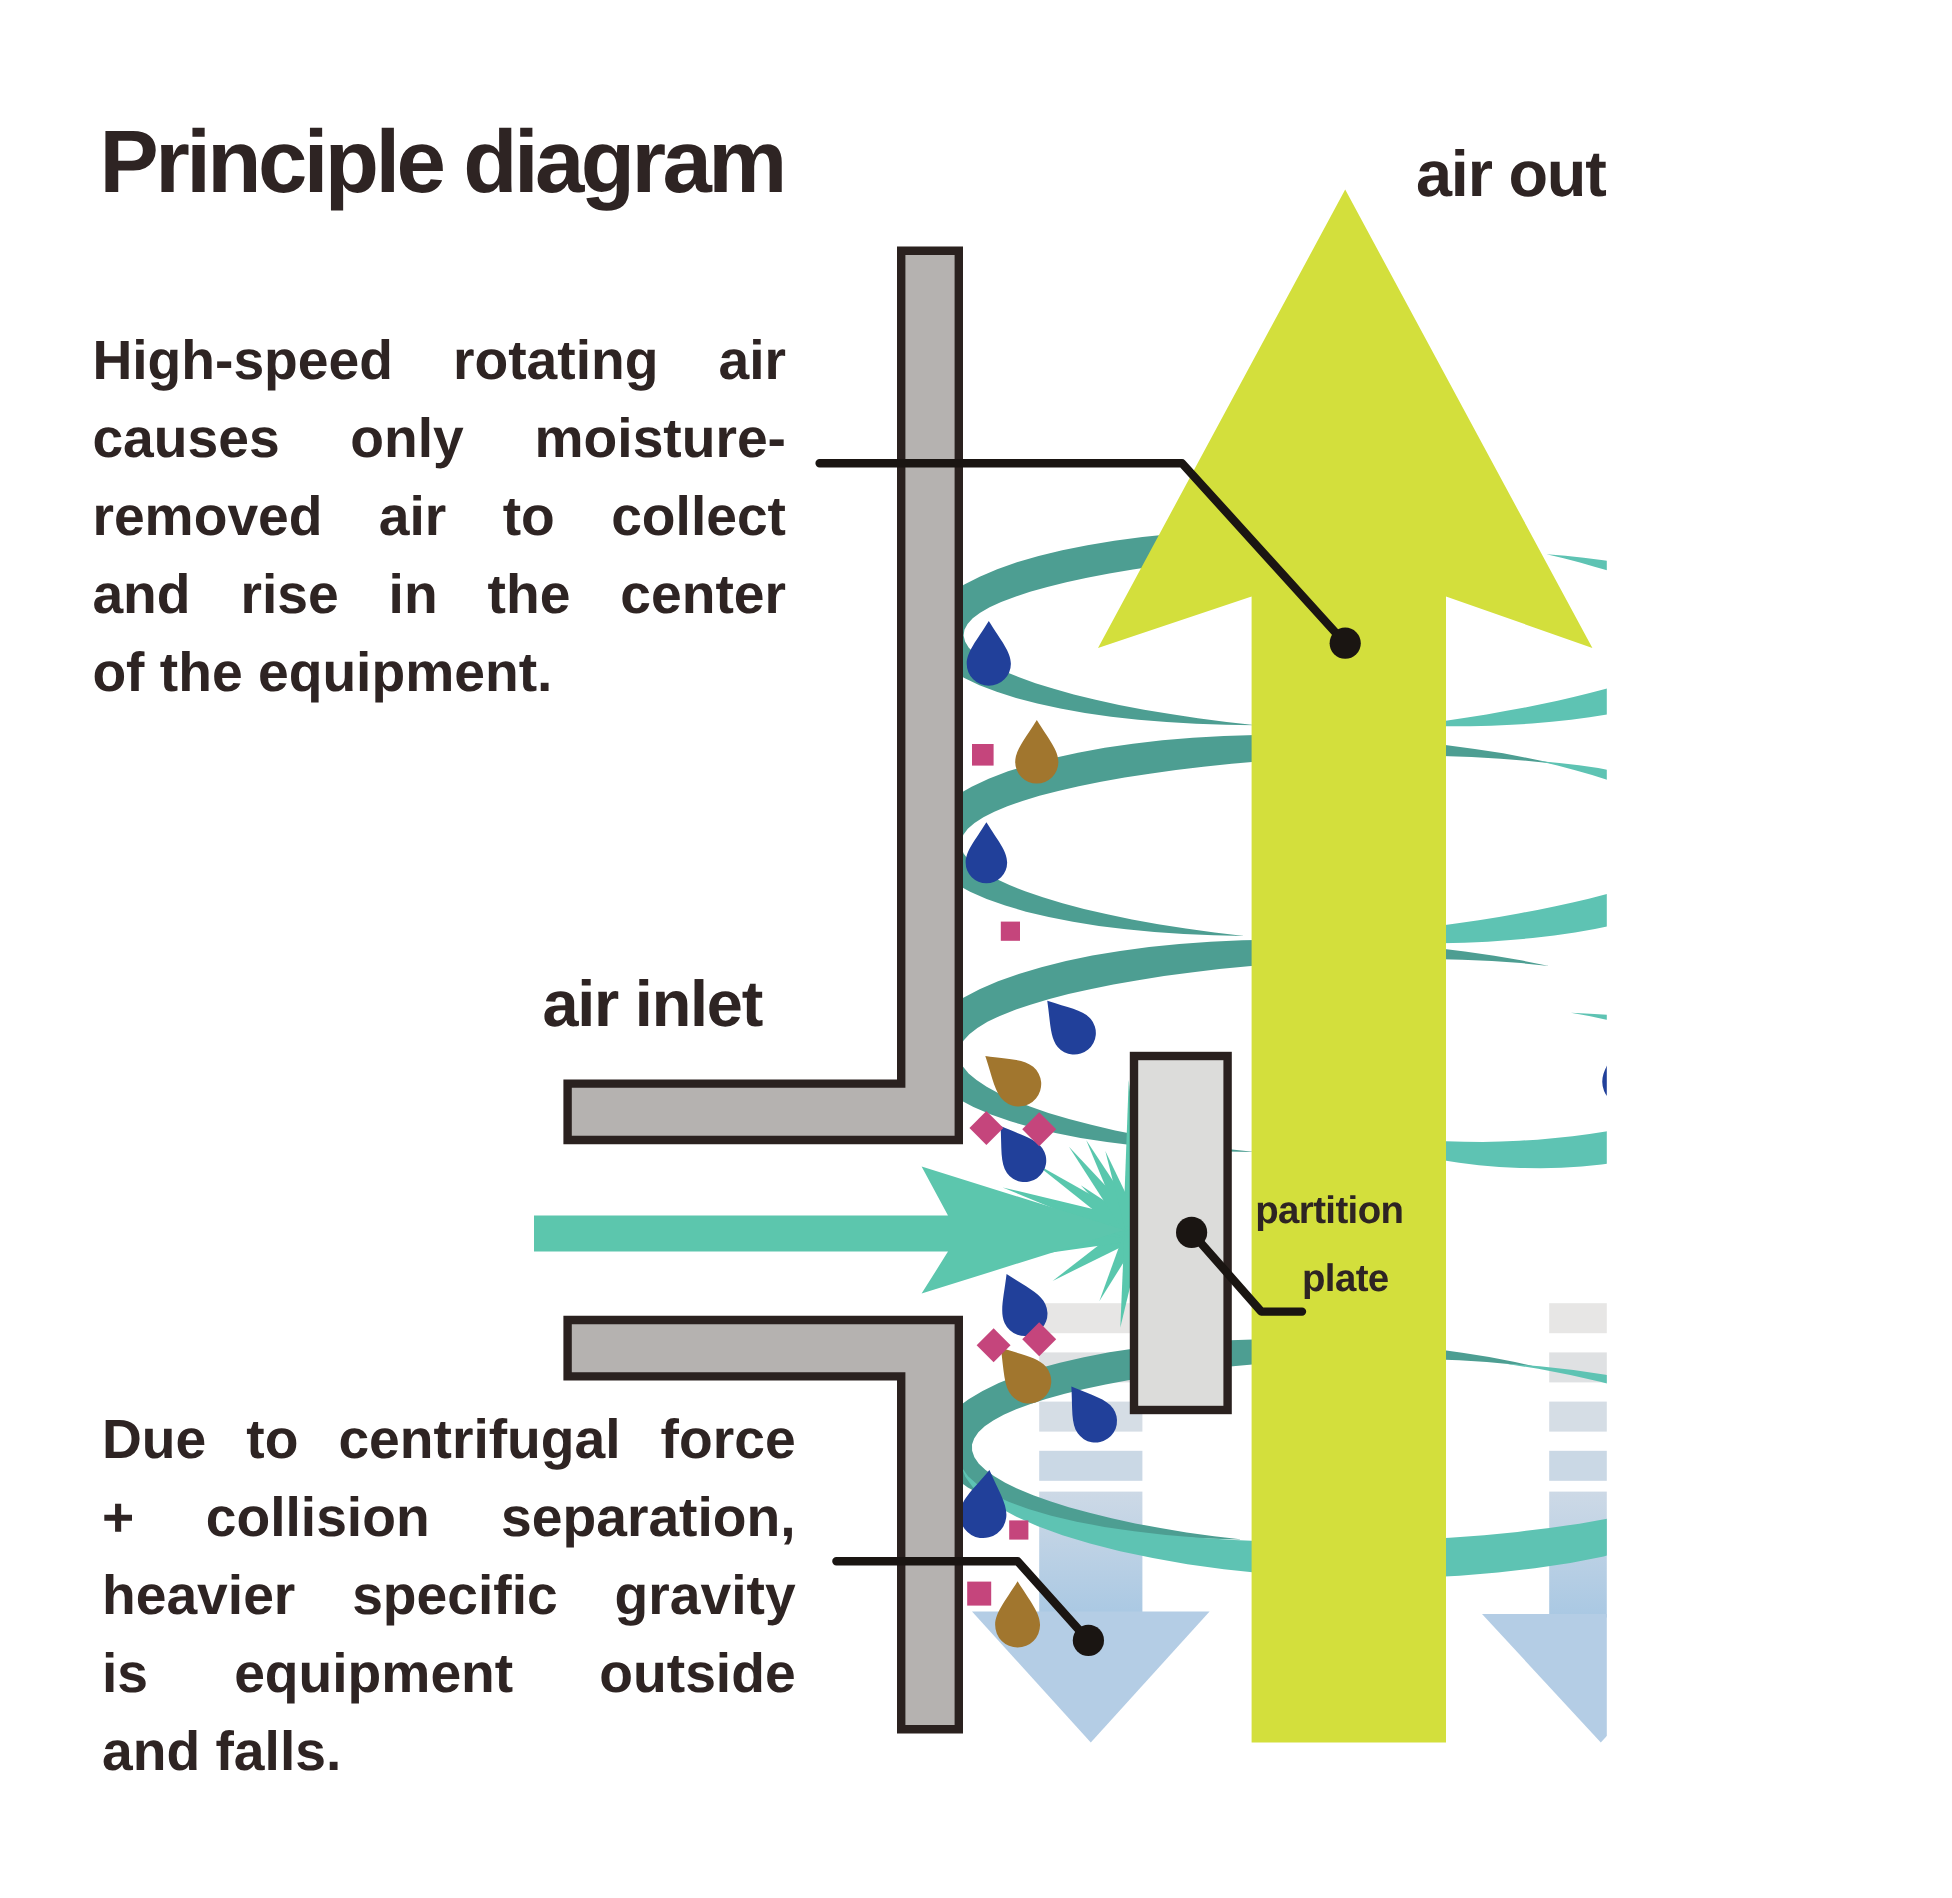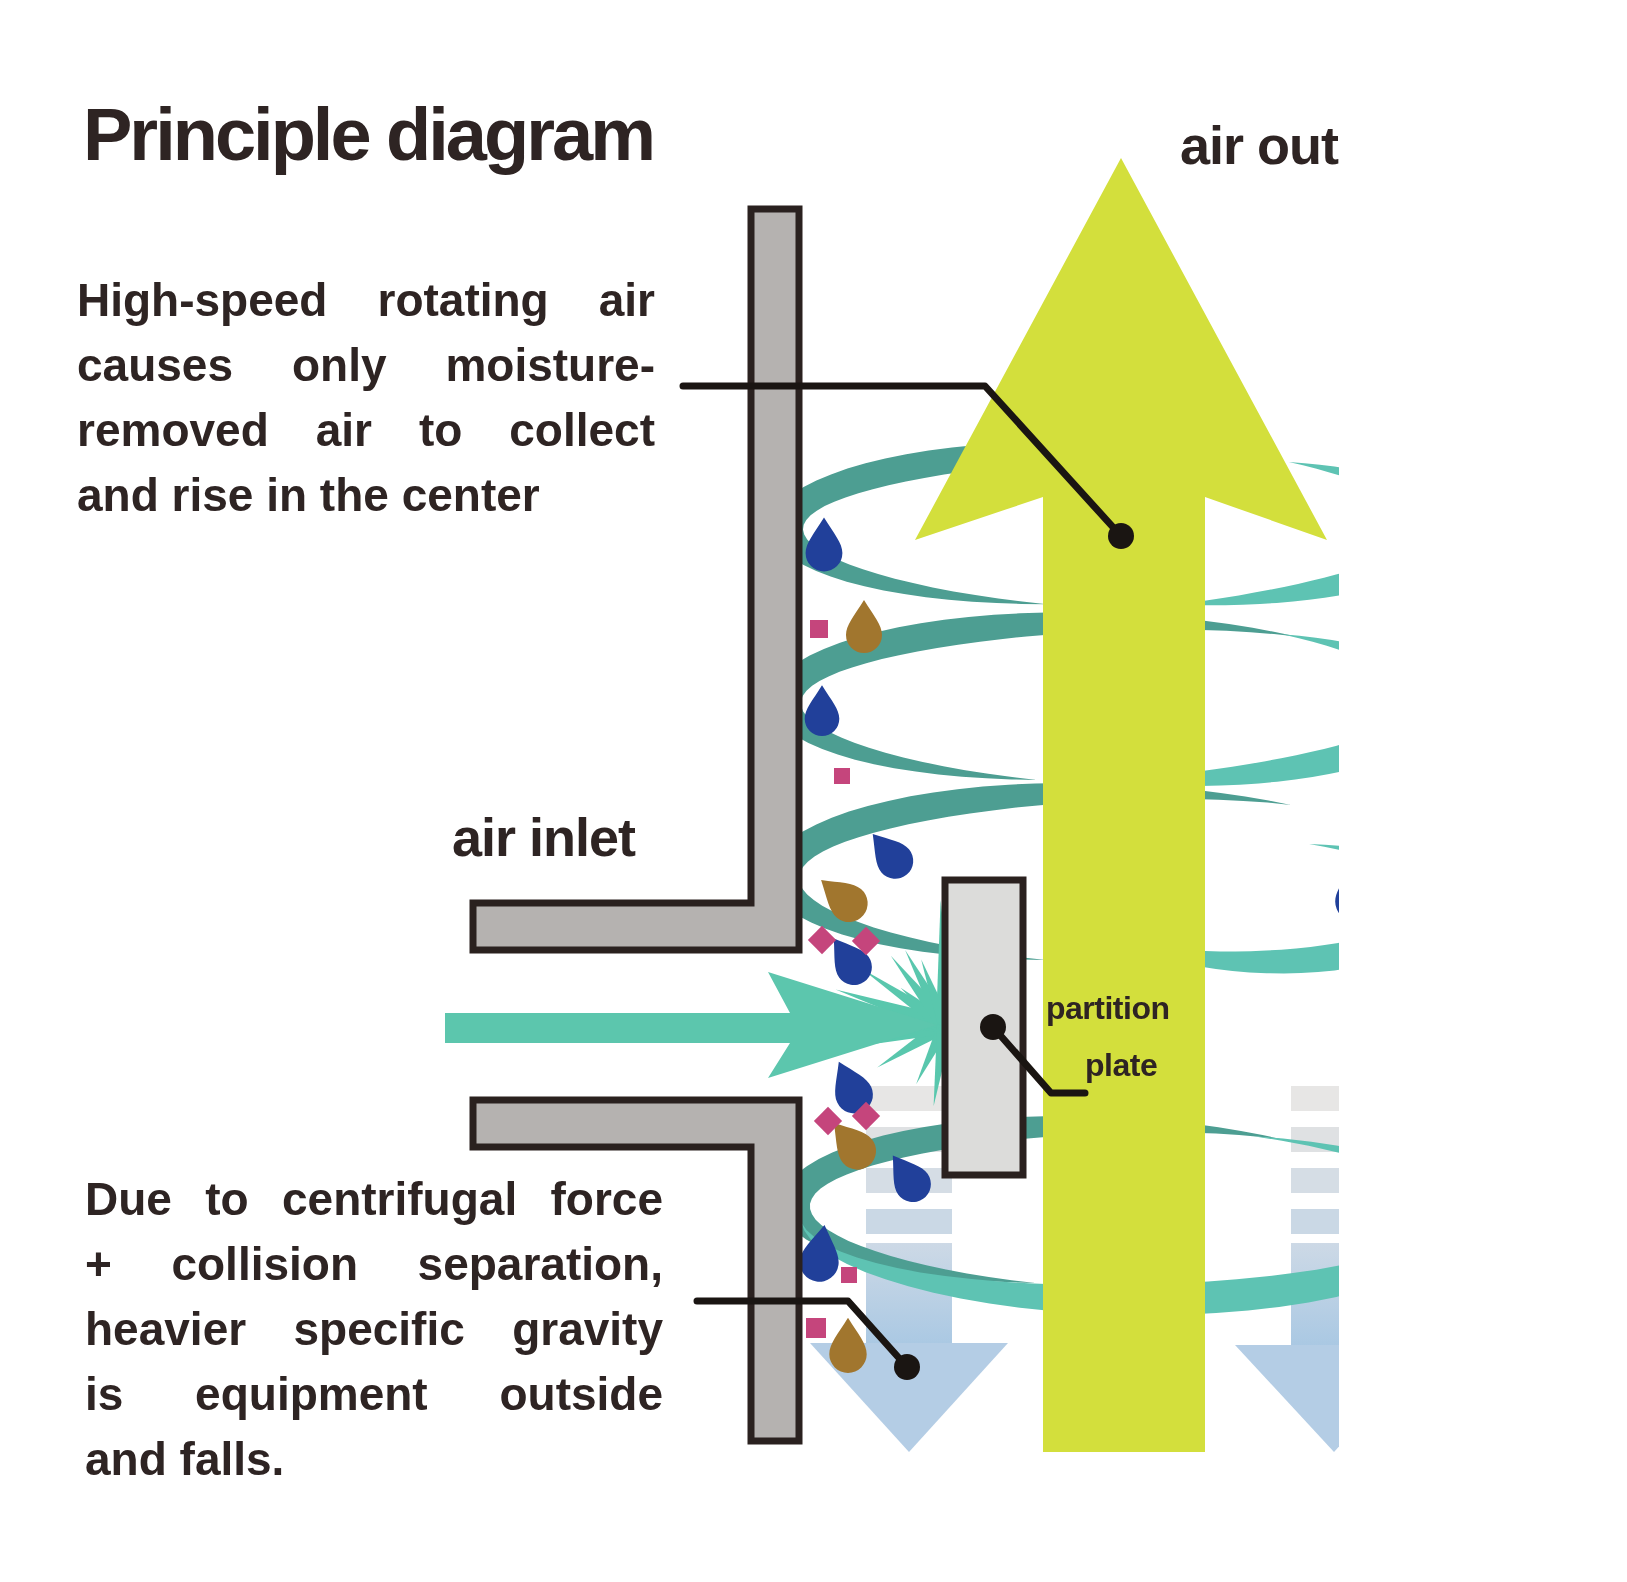--- a/index.html
+++ b/index.html
@@ -126,20 +126,21 @@
       <circle cx="907" cy="1367" r="13" fill="#1a1512"></circle>
     </svg>
 
   <h1 class="title">Principle diagram</h1>
 
   <div class="para para-top">
     <div class="jl">High-speed rotating air</div>
     <div class="jl">causes only moisture-</div>
     <div class="jl">removed air to collect</div>
     <div class="jl">and rise in the center</div>
+    <div class="jl">of the equipment.</div>
   </div>
 
   <div class="label air-inlet">air inlet</div>
   <div class="label air-outlet">air outlet</div>
   <div class="label partition l1">partition</div>
   <div class="label partition l2">plate</div>
 
   <div class="para para-bottom">
     <div class="jl">Due to centrifugal force</div>
     <div class="jl">+ collision separation,</div>

